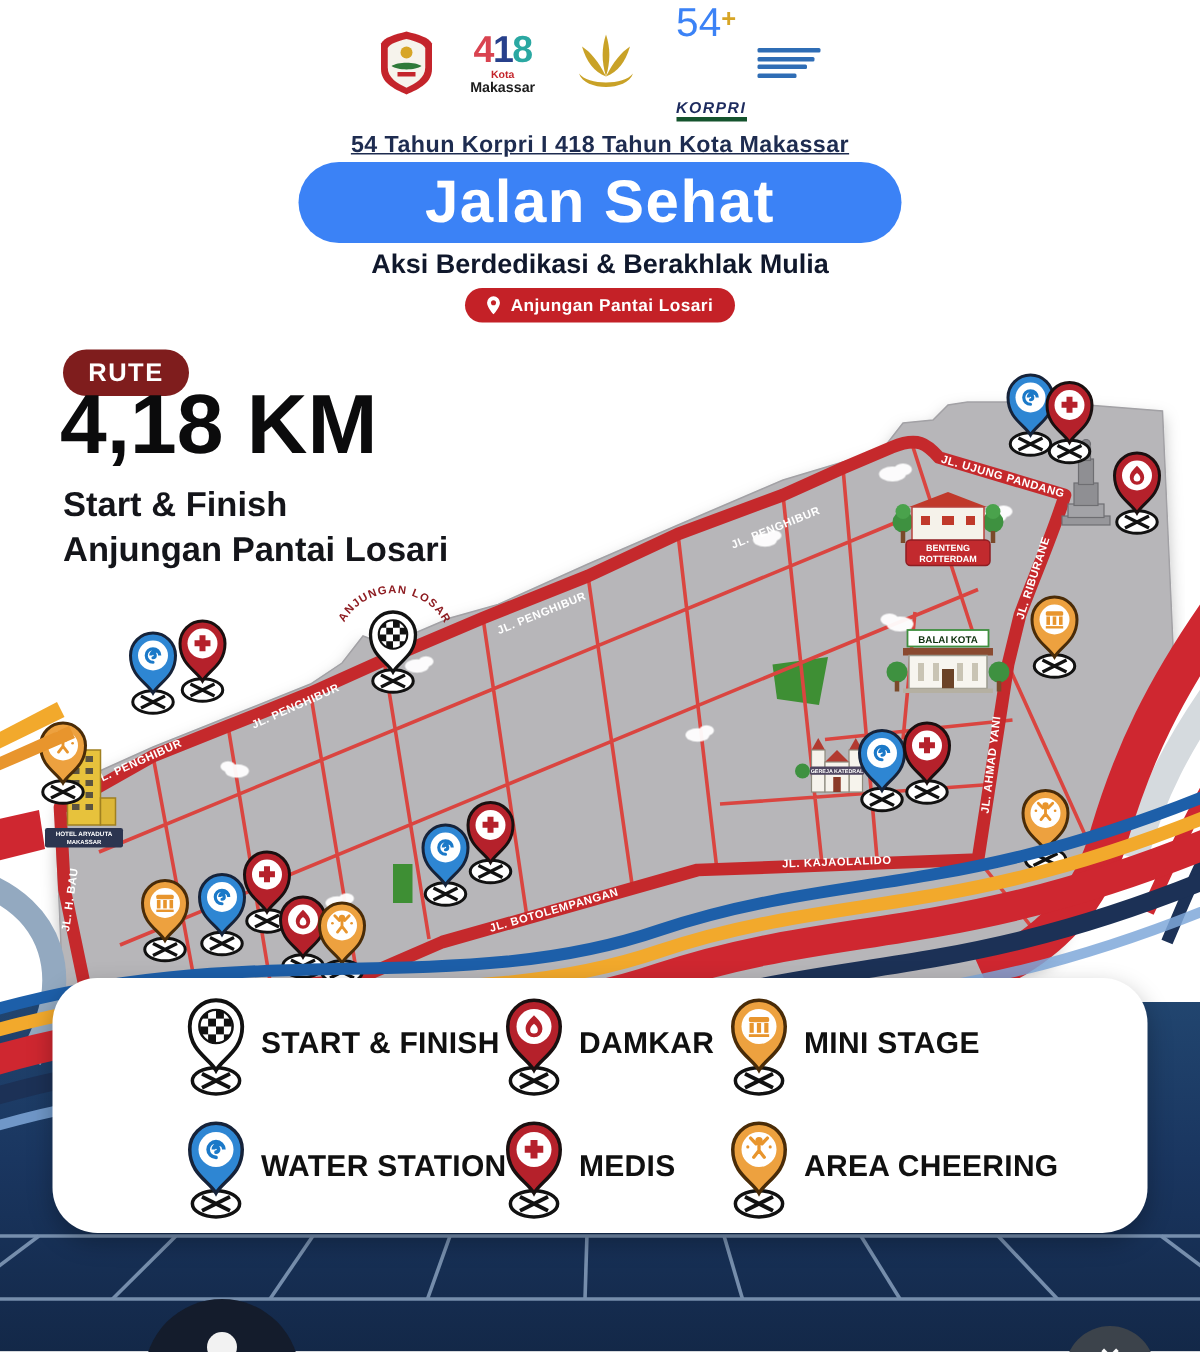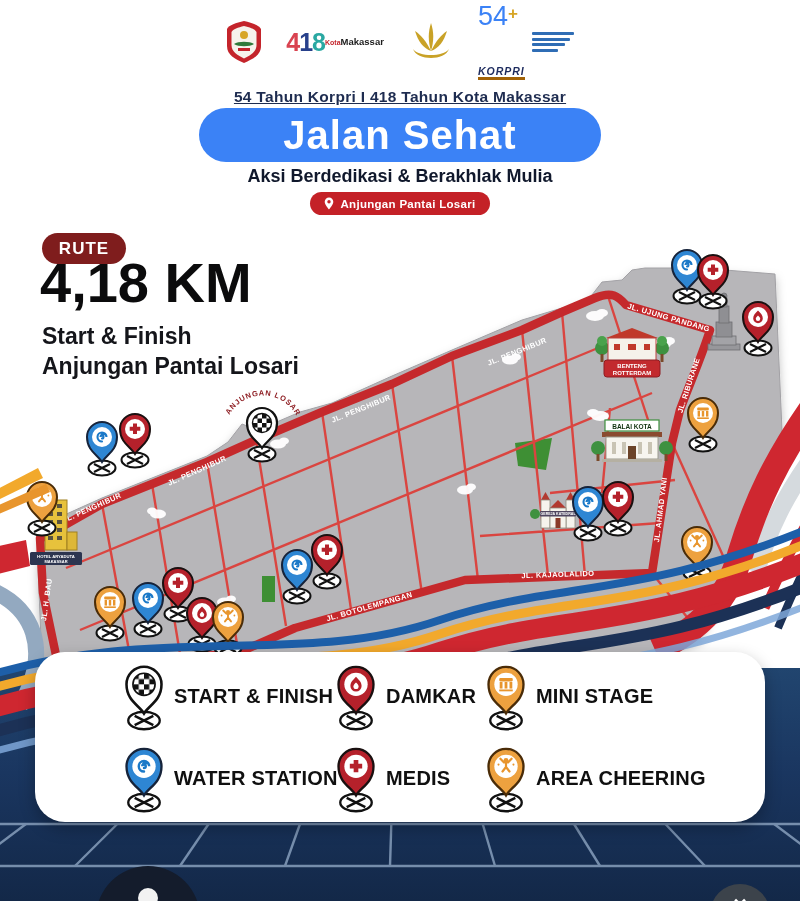--- a/index.html
+++ b/index.html
@@ -2,30 +2,30 @@
 <html><head>
 <meta charset="utf-8">
 <style>
   html,body{margin:0;padding:0;background:#e8e8e8;}
   #poster{position:relative;width:800px;height:901px;background:#ffffff;overflow:hidden;
           font-family:"Liberation Sans",sans-serif;}
   .abs{position:absolute;}
   
   .logos{top:14px;left:0;width:800px;height:56px;display:flex;justify-content:center;
          align-items:center;gap:24px;z-index:2;}
-  .logo418{display:flex;flex-direction:row;align-items:center;line-height:1;}
+  .logo418{display:flex;flex-direction:column;align-items:center;line-height:1;}
   .logo418 .digits{font-weight:bold;font-size:25px;letter-spacing:-1px;}
   .logo418 .d1{color:#d94350;} .logo418 .d2{color:#27408b;} .logo418 .d3{color:#2aa8a2;}
   .logo418 .kota{font-size:7px;font-weight:bold;color:#c4242b;margin-top:1px;}
   .logo418 .mks{font-size:9.5px;font-weight:bold;color:#1c1c1c;}
   .logo54{display:flex;align-items:center;gap:7px;}
   .logo54 .num{font-size:27px;font-weight:normal;color:#3b82f6;line-height:.9;}
   .logo54 .plus{font-size:17px;font-weight:bold;color:#d7a526;vertical-align:super;}
   .logo54 .kor{font-size:10.5px;font-weight:bold;font-style:italic;color:#1d2b5e;
-               border-bottom:3px solid #a16207;letter-spacing:1px;margin-top:36px;}
+               border-bottom:3px solid #14532d;letter-spacing:1px;margin-top:36px;}
   .bars{display:flex;flex-direction:column;gap:2.5px;}
   .bars i{display:block;height:3px;background:#2f6db5;border-radius:1px;}
   .tagline{top:88px;left:0;width:800px;text-align:center;font-size:15.5px;font-weight:bold;
            color:#1e2c50;letter-spacing:.3px;z-index:2;text-decoration:underline;}
   .banner{top:108px;left:199px;width:402px;height:54px;background:#3b82f6;border-radius:27px;
           display:flex;align-items:center;justify-content:center;z-index:2;}
   .banner span{color:#fff;font-size:40px;font-weight:bold;letter-spacing:1px;}
   .subtitle{top:166px;left:0;width:800px;text-align:center;font-size:18px;font-weight:bold;
             color:#10182c;z-index:2;}
   .pills{top:192px;left:0;width:800px;display:flex;justify-content:center;gap:12px;z-index:2;}

